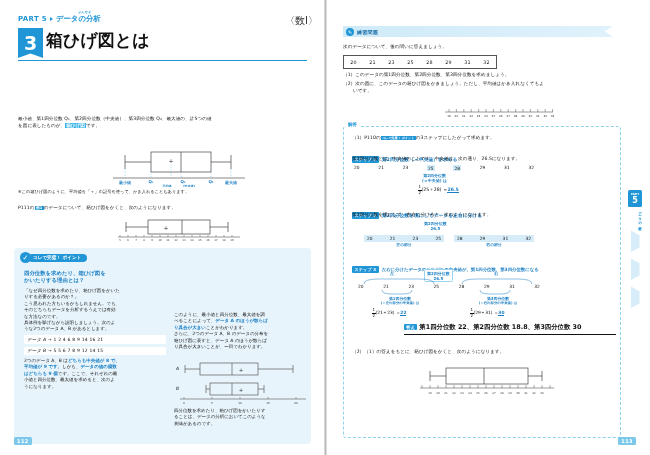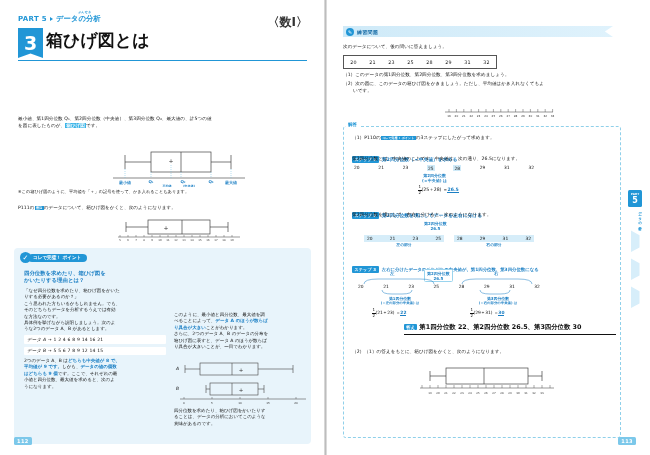--- a/index.html
+++ b/index.html
@@ -15,21 +15,21 @@
   .gutter{position:absolute;left:324px;top:0;width:3px;height:455px;
     background:linear-gradient(90deg,#e4e4e4,#bdbdbd,#e9e9e9);z-index:30;}
   .bluebold{color:#1b7fc4;font-weight:bold;}
 
   
   .part-line{position:absolute;left:18px;top:14px;display:flex;align-items:center;gap:2px;}
   .part-txt{font-size:7px;font-weight:bold;color:#2196d6;letter-spacing:.3px;}
   .part-tri{width:0;height:0;border-left:3.4px solid #2196d6;border-top:2.4px solid transparent;border-bottom:2.4px solid transparent;margin:0 1px;}
   .part-sub{font-size:7.4px;font-weight:bold;color:#2196d6;position:relative;}
   .ruby{position:absolute;left:22px;top:-4.2px;font-size:3px;color:#2196d6;letter-spacing:.4px;font-weight:bold;}
-  .kakko{position:absolute;right:16px;top:14px;font-size:12px;font-weight:bold;color:#333;}
+  .kakko{position:absolute;right:6px;top:14px;font-size:10px;font-weight:normal;color:#333;}
 
   .title-row{position:absolute;left:18px;top:28px;display:flex;align-items:flex-start;}
   .num-badge{width:25px;height:30px;background:#2196d6;color:#fff;font-size:19px;font-weight:bold;
     display:flex;align-items:center;justify-content:center;
     clip-path:polygon(0 0,100% 0,100% 100%,50% 85%,0 100%);}
   .title-main{font-size:17px;font-weight:bold;color:#111;margin-left:3px;line-height:25px;position:relative;}
   .title-ruby{position:absolute;left:1px;top:-0.5px;font-size:3.4px;color:#111;letter-spacing:5.5px;font-weight:bold;}
   .title-underline{position:absolute;left:18px;top:60px;width:289px;height:1.2px;background:#2196d6;}
 
   
@@ -538,21 +538,21 @@
         </span><span>(21＋23) ＝</span><span class="ul-blue">22</span>
       </div>
       <div style="position:absolute;left:126px;top:181px;font-size:4.4px;color:#111;">
         <span class="frac">
           <span class="n">1</span>
           <span>2</span>
         </span><span>(29＋31) ＝</span><span class="ul-blue">30</span>
       </div>
 
       <div class="ans-final" style="left:60px;top:196px;">
-        <span class="ans-badge">答え</span><span>第1四分位数 22、第2四分位数 26.5、第3四分位数 30</span>
+        <span class="ans-badge">答え</span><span>第1四分位数 22、第2四分位数 18.8、第3四分位数 30</span>
       </div>
       <div class="hr-blue" style="left:60px;top:207px;width:212px;"></div>
 
       <div class="para" style="left:8px;top:222px;width:260px;">（2）（1）の答えをもとに、箱ひげ図をかくと、次のようになります。</div>
 
       <div class="bp" style="left:64px;top:236px;">
         <svg width="155" height="34" viewBox="0 0 155 34">
           <line x1="22" y1="13" x2="38" y2="13" stroke="#444" stroke-width="0.7"></line>
           <line x1="22" y1="8" x2="22" y2="18" stroke="#444" stroke-width="0.7"></line>
           <rect x="38" y="5" width="82" height="16" fill="none" stroke="#444" stroke-width="0.7"></rect>

